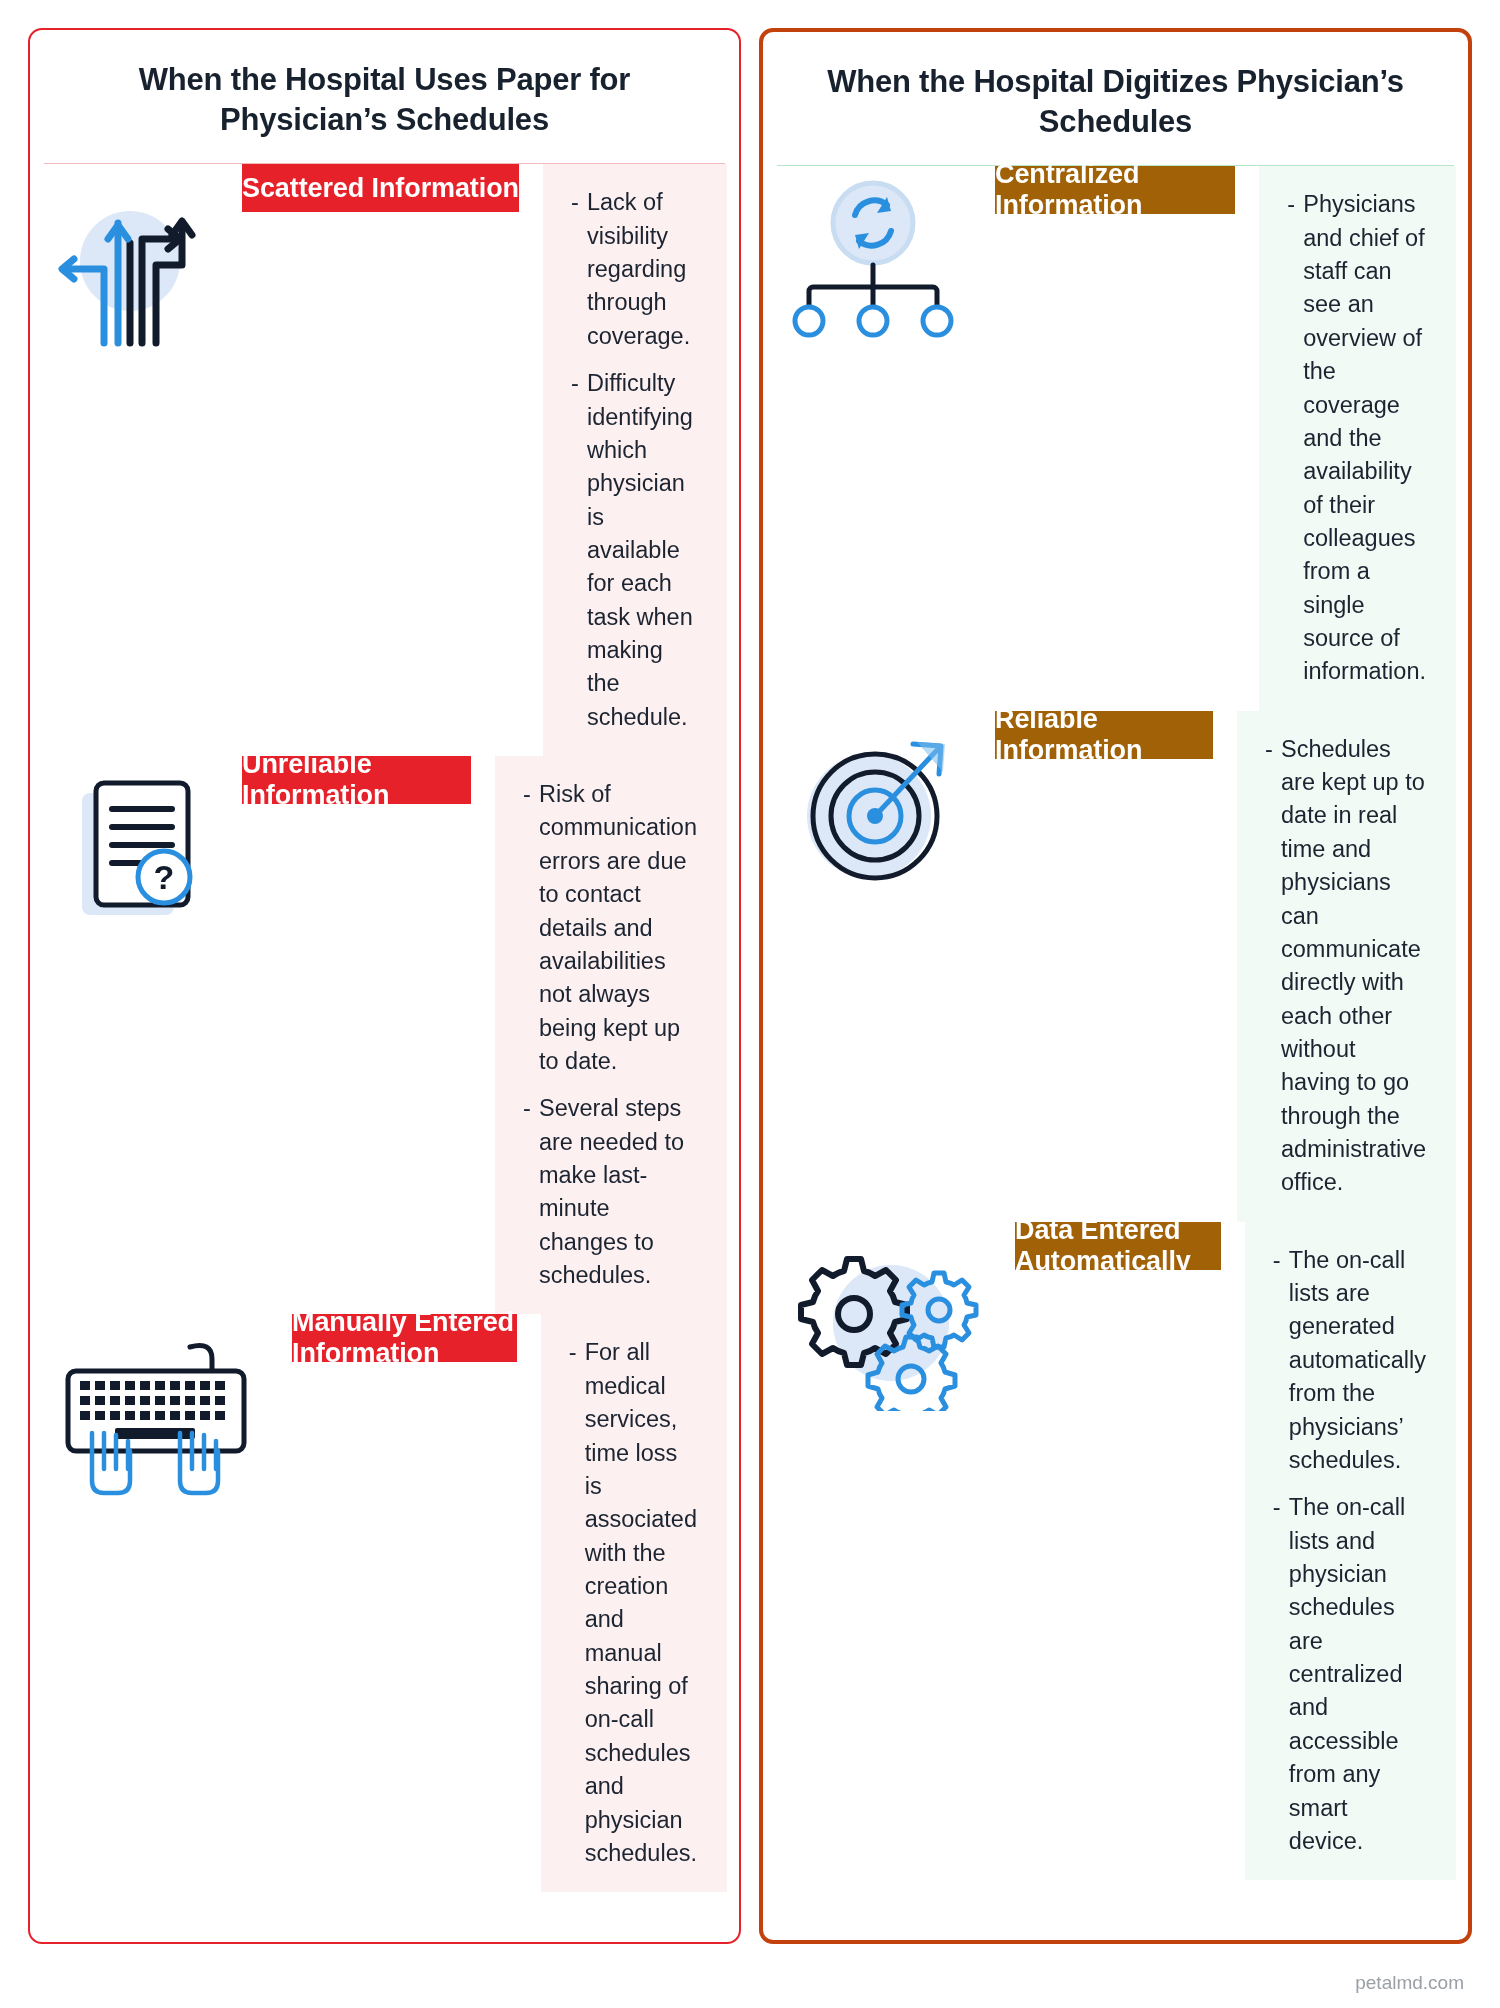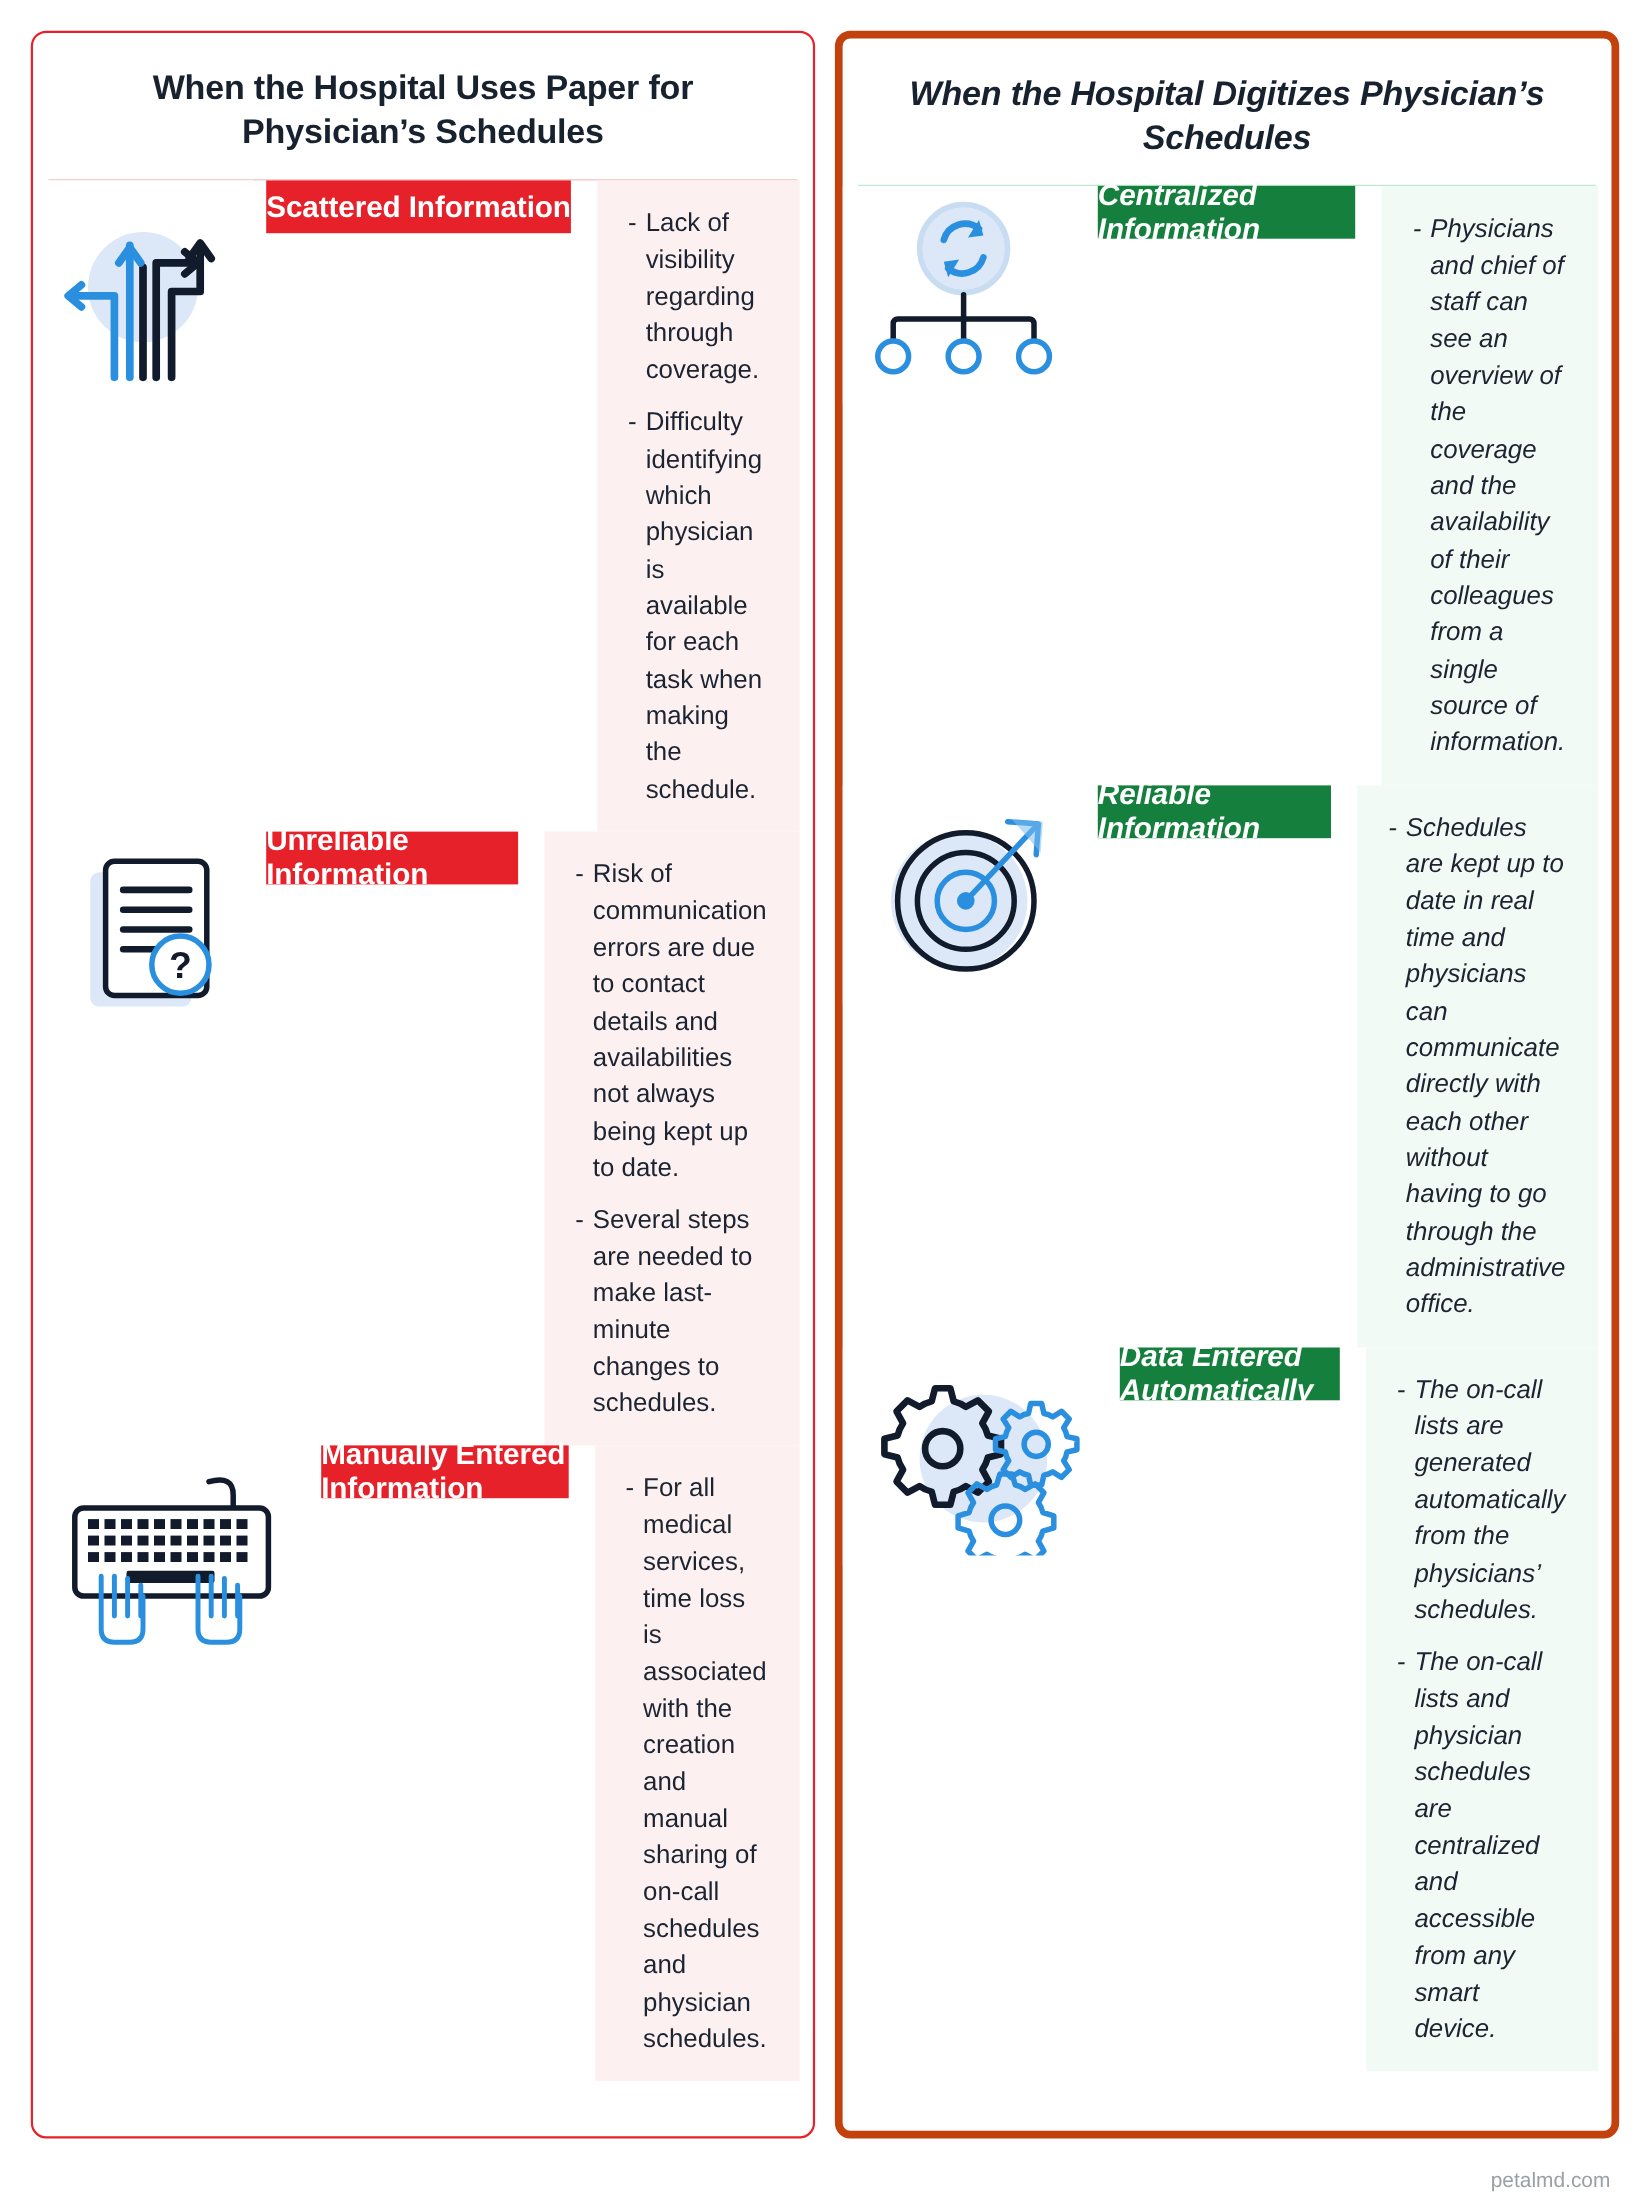--- a/index.html
+++ b/index.html
@@ -30,21 +30,21 @@
     width: 714px;
     box-sizing: border-box;
     border-radius: 14px;
     background: #ffffff;
     display: flex;
     flex-direction: column;
     overflow: hidden;
     height: 1916px;
   }
   .panel.bad  { border: 2px solid #E6212A; }
-  .panel.good { border: 7px solid #c2410c; font-style: italic; }
+  .panel.good { border: 4px solid #c2410c; }
 
   .panel-title {
     text-align: center;
     font-size: 31px;
     font-weight: bold;
     line-height: 1.28;
     color: #18222F;
     padding: 30px 52px 24px 52px;
     letter-spacing: -0.2px;
   }
@@ -72,21 +72,21 @@
     height: 48px;
     display: flex;
     align-items: center;
     justify-content: center;
     color: #ffffff;
     font-size: 27px;
     font-weight: bold;
     letter-spacing: -0.1px;
   }
   .panel.bad  .banner { background: #E6212A; }
-  .panel.good .banner { background: #15803d; }
+  .panel.good .banner { background: #a16207; }
 
   .bullets {
     flex: 1;
     padding: 22px 30px 22px 28px;
     margin: 0 12px;
     box-sizing: border-box;
   }
   .panel.bad  .bullets { background: #FDF0F1; }
   .panel.good .bullets { background: #F2FAF5; }
 

